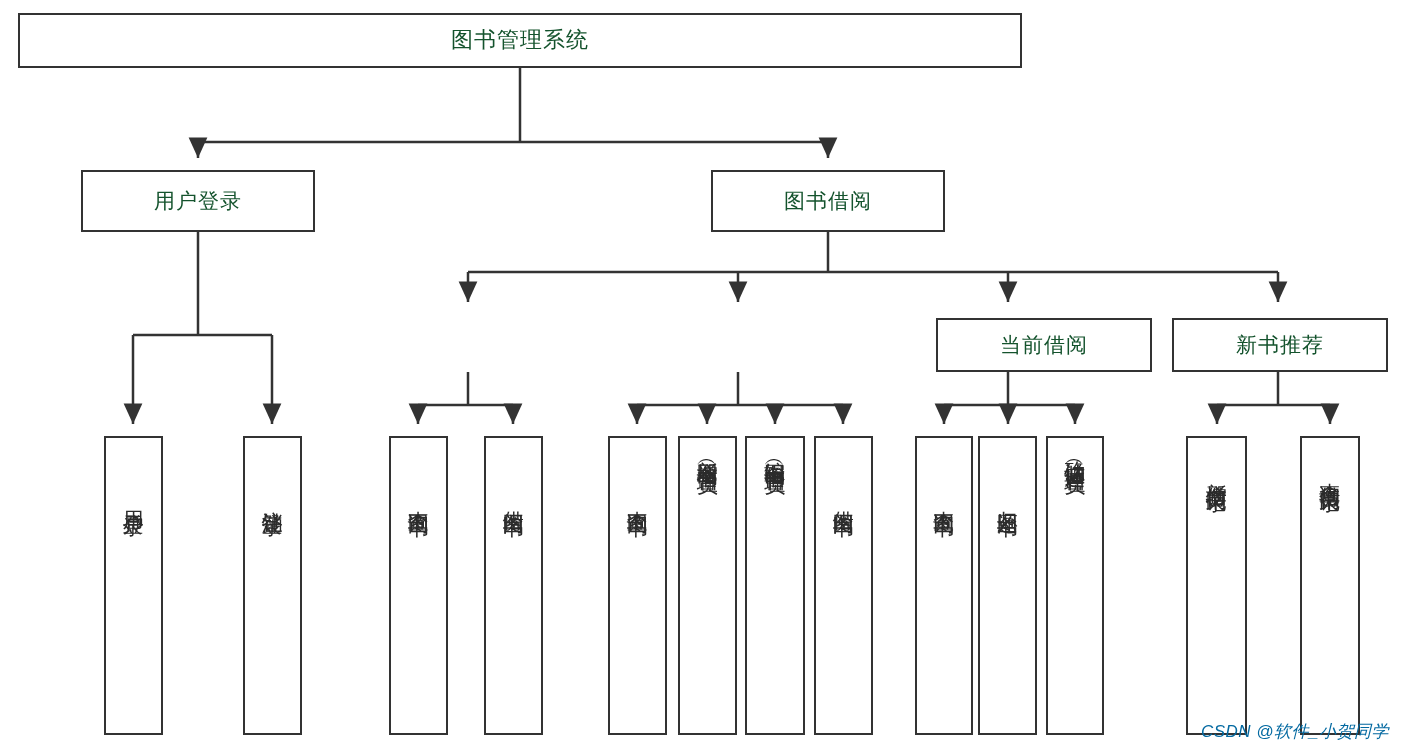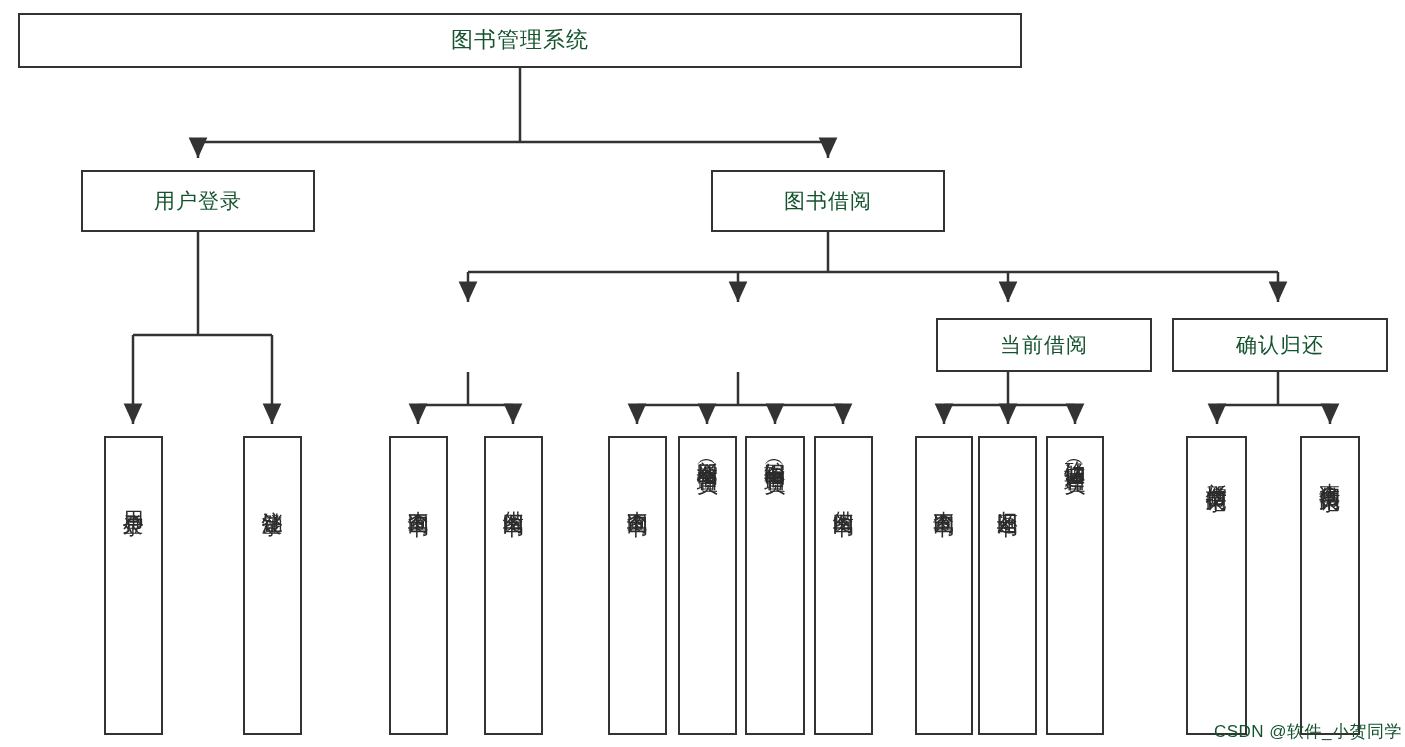--- a/index.html
+++ b/index.html
@@ -60,27 +60,28 @@
     text-orientation: upright;
     font-size: 21px;
     line-height: 1.32;
     letter-spacing: 2px;
     color: #2b2b2b;
     white-space: nowrap;
     display: block;
   }
   .watermark {
     position: absolute;
-    right: 3px;
+    right: 16px;
     bottom: 4px;
     font-size: 17px;
-    color: #14532d;
+    color: #0369a1;
     letter-spacing: 0.5px;
     white-space: nowrap;
     pointer-events: none;
+    font-style: italic;
   }
 </style>
 </head>
 <body>
 
 <div id="diagram-root">
 
   <svg class="tree-svg" viewBox="0 0 1405 747" xmlns="http://www.w3.org/2000/svg">
     <defs>
       <marker id="arrow" viewBox="0 0 12 12" refX="6" refY="10" markerWidth="9" markerHeight="11" orient="auto-start-reverse">
@@ -158,21 +159,21 @@
     <span class="node-label-h">图书借阅</span>
   </div>
 
 
 
   <div class="node-box level3" style="left:902px; top:318px; width:216px; height:54px;margin-left:34px;">
     <span class="node-label-h">当前借阅</span>
   </div>
 
   <div class="node-box level3" style="left:1172px; top:318px; width:216px; height:54px;">
-    <span class="node-label-h">确认归还</span>
+    <span class="node-label-h">新书推荐</span>
   </div>
 
   <div class="node-box leaf" style="left:104px; top:436px; width:59px; height:299px; padding-top:56px;">
     <span class="node-label-v">用户登录</span>
   </div>
 
   <div class="node-box leaf" style="left:243px; top:436px; width:59px; height:299px; padding-top:56px;">
     <span class="node-label-v">注销登录</span>
   </div>
 

